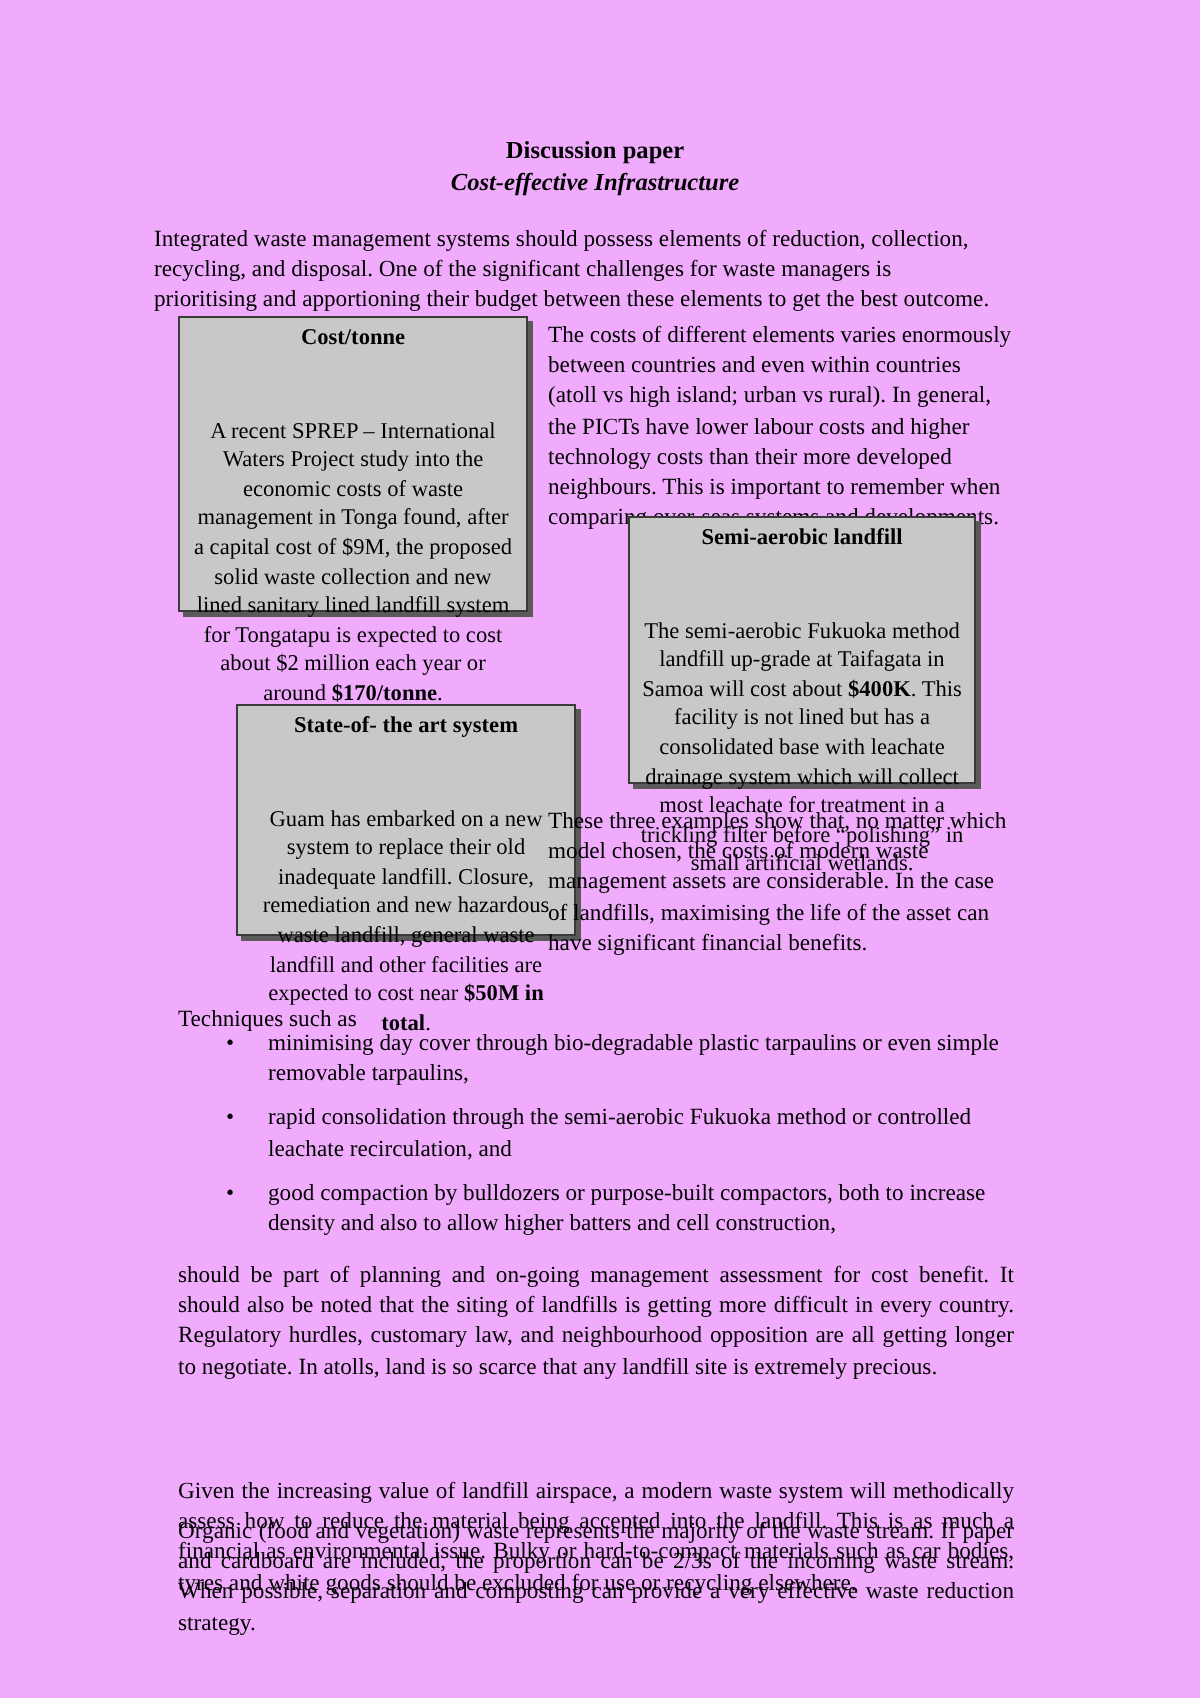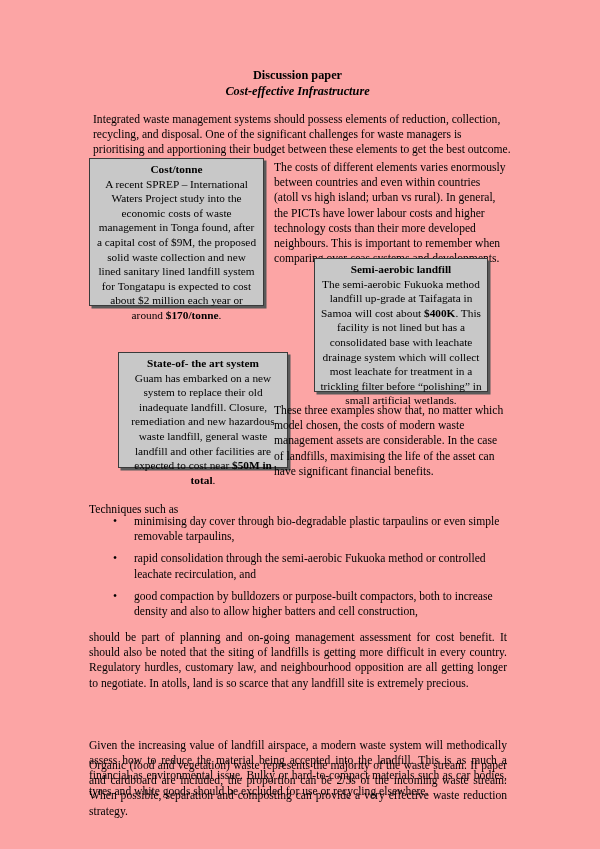--- a/index.html
+++ b/index.html
@@ -12,21 +12,21 @@
     height: 849px;
     font-family: "Liberation Serif", "DejaVu Serif", serif;
     color: #000000;
     position: relative;
     overflow: hidden;
   }
   .page {
     position: relative;
     width: 600px;
     height: 849px;
-    background: #fca5a5;
+    background: #f0abfc;
   }
 
   
   .title-block {
     position: absolute;
     left: 89px;
     top: 68px;
     width: 417px;
     text-align: center;
   }
@@ -44,21 +44,21 @@
 
   
   .body-text {
     font-size: 11.6px;
     line-height: 15.2px;
     text-align: left;
   }
 
   .intro-para {
     position: absolute;
-    left: 93px;
+    left: 77px;
     top: 112px;
     width: 418px;
   }
 
   
   .callout {
     position: absolute;
     background: #c8c8c8;
     border: 1px solid #3a3a3a;
     box-shadow: 2.5px 2.5px 0 0 #5a5a5a;
@@ -67,20 +67,21 @@
     font-size: 11.3px;
     line-height: 14.6px;
     padding: 3px 5px 4px 5px;
   }
   .callout .callout-title {
     font-weight: bold;
     display: block;
   }
   .callout .callout-body {
     display: block;
+    margin-top: 32px;
   }
   .callout b { font-weight: bold; }
 
   #box-cost-tonne {
     left: 89px;
     top: 158px;
     width: 175px;
     height: 148px;
   }
   #box-semi-aerobic {

